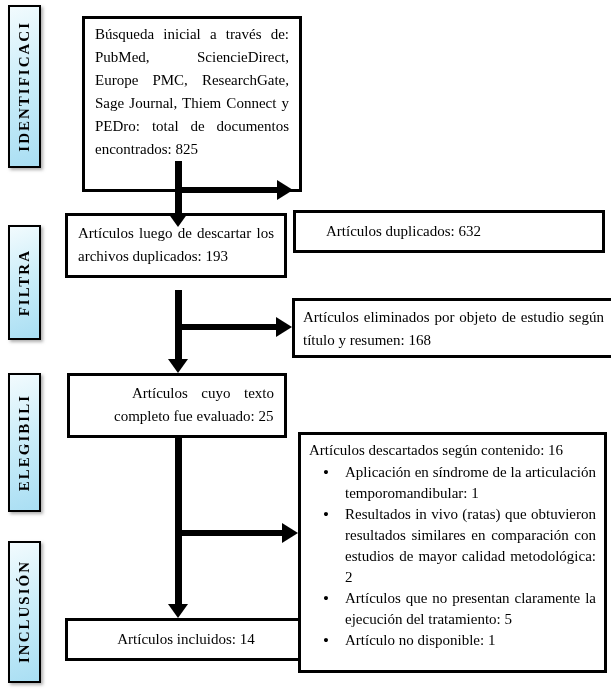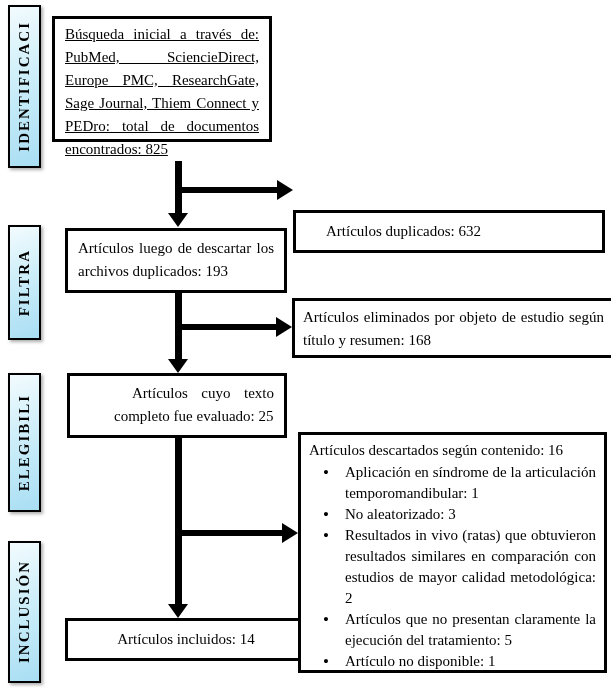--- a/index.html
+++ b/index.html
@@ -47,37 +47,36 @@
   <div class="stage" style="top:225px;height:115px;">
     <span>FILTRA</span>
   </div>
   <div class="stage" style="top:373px;height:139px;">
     <span>ELEGIBILI</span>
   </div>
   <div class="stage" style="top:541px;height:142px;">
     <span>INCLUSIÓN</span>
   </div>
 
-  <div class="box" style="left:52px;top:16px;width:220px;height:126px;text-decoration:underline;">Búsqueda inicial a través de: PubMed, SciencieDirect, Europe PMC, ResearchGate, Sage Journal, Thiem Connect y PEDro: total de documentos encontrados: 825</div>
+  <div class="box" style="left:82px;top:16px;width:220px;height:176px;">Búsqueda inicial a través de: PubMed, SciencieDirect, Europe PMC, ResearchGate, Sage Journal, Thiem Connect y PEDro: total de documentos encontrados: 825</div>
 
-  <div class="box" style="left:65px;top:228px;width:222px;height:65px;padding-top:6px;">Artículos luego de descartar los archivos duplicados: 193</div>
+  <div class="box" style="left:65px;top:213px;width:222px;height:65px;padding-top:6px;">Artículos luego de descartar los archivos duplicados: 193</div>
 
   <div class="box indent" style="left:67px;top:373px;width:220px;height:65px;padding-top:6px;">Artículos cuyo texto completo fue evaluado: 25</div>
 
   <div class="box center" style="left:65px;top:618px;width:242px;height:43px;">Artículos incluidos: 14</div>
 
   <div class="box vcenter" style="left:293px;top:173px;width:312px;height:43px;padding-left:30px;margin-top:37px;">Artículos duplicados: 632</div>
 
   <div class="box" style="left:292px;top:298px;width:327px;height:60px;padding-top:5px;padding-left:8px;padding-right:12px;">Artículos eliminados por objeto de estudio según título y resumen: 168</div>
 
   <div class="box" id="excl-content" style="left:298px;top:432px;width:309px;height:241px;padding:5px 8px;">
     <div class="title">Artículos descartados según contenido: 16</div>
     <ul>
       <li>Aplicación en síndrome de la articulación temporomandibular: 1</li>
-      <li>No aleatorizado: 3</li>
       <li>Resultados in vivo (ratas) que obtuvieron resultados similares en comparación con estudios de mayor calidad metodológica: 2</li>
       <li>Artículos que no presentan claramente la ejecución del tratamiento: 5</li>
       <li>Artículo no disponible: 1</li>
     </ul>
   </div>
 
   <div class="vline" style="left:175px;top:161px;height:53px;"></div>
   <div class="head-down" style="left:168px;top:213px;"></div>
 
   <div class="hline" style="left:178px;top:187px;width:100px;"></div>

